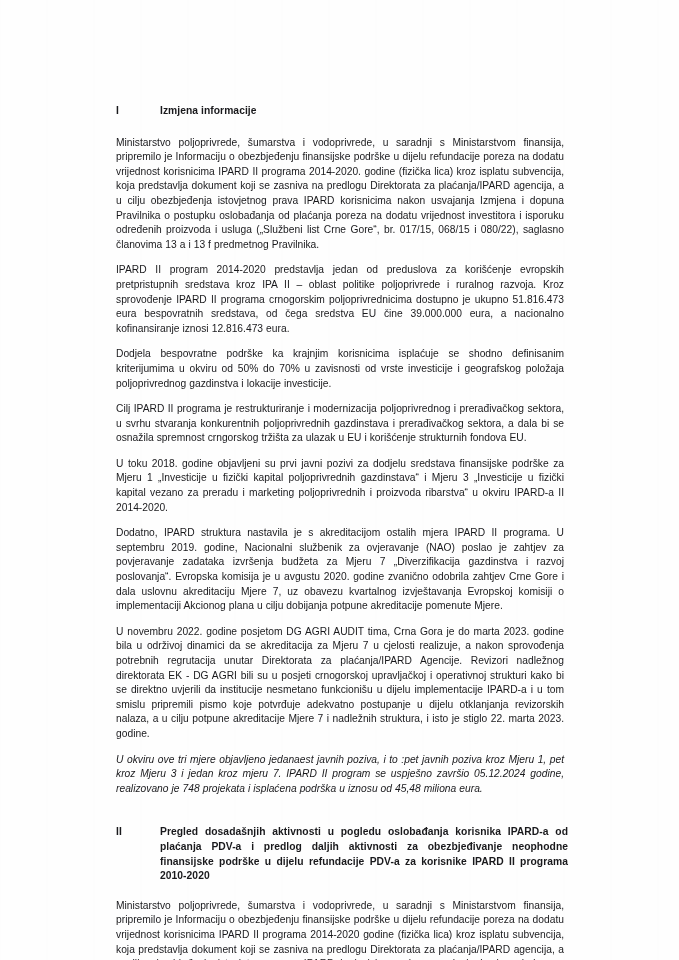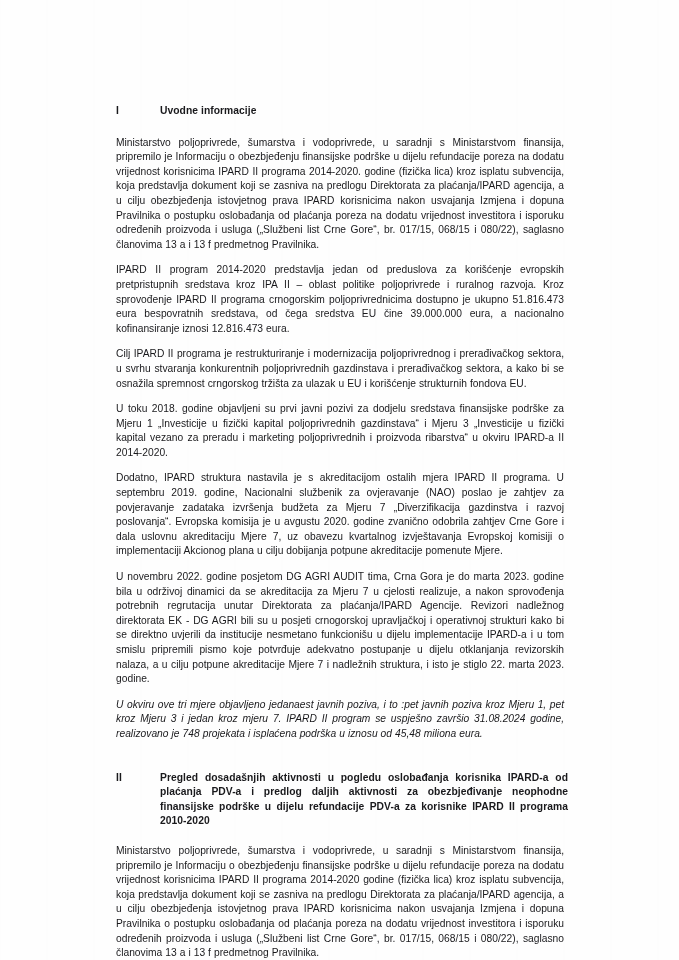--- a/index.html
+++ b/index.html
@@ -83,30 +83,31 @@
 </style>
 </head>
 <body>
 
 <div class="page">
 
   <div class="content">
 
     <div class="section-heading">
       <span class="numeral">I</span>
-      <span class="heading-text">Uvodne informacije</span>
+      <span class="heading-text">Izmjena informacije</span>
     </div>
 
     <p class="para">Ministarstvo poljoprivrede, šumarstva i vodoprivrede, u saradnji s Ministarstvom finansija, pripremilo je Informaciju o obezbjeđenju finansijske podrške u dijelu refundacije poreza na dodatu vrijednost korisnicima IPARD II programa 2014-2020. godine (fizička lica) kroz isplatu subvencija, koja predstavlja dokument koji se zasniva na predlogu Direktorata za plaćanja/IPARD agencija, a u cilju obezbjeđenja istovjetnog prava IPARD korisnicima nakon usvajanja Izmjena i dopuna Pravilnika o postupku oslobađanja od plaćanja poreza na dodatu vrijednost investitora i isporuku određenih proizvoda i usluga („Službeni list Crne Gore“, br. 017/15, 068/15 i 080/22), saglasno članovima 13 a i 13 f predmetnog Pravilnika.</p>
     <p class="para">IPARD II program 2014-2020 predstavlja jedan od preduslova za korišćenje evropskih pretpristupnih sredstava kroz IPA II – oblast politike poljoprivrede i ruralnog razvoja. Kroz sprovođenje IPARD II programa crnogorskim poljoprivrednicima dostupno je ukupno 51.816.473 eura bespovratnih sredstava, od čega sredstva EU čine 39.000.000 eura, a nacionalno kofinansiranje iznosi 12.816.473 eura.</p>
-    <p class="para">Cilj IPARD II programa je restrukturiranje i modernizacija poljoprivrednog i prerađivačkog sektora, u svrhu stvaranja konkurentnih poljoprivrednih gazdinstava i prerađivačkog sektora, a kako bi se osnažila spremnost crngorskog tržišta za ulazak u EU i korišćenje strukturnih fondova EU.</p>
+    <p class="para">Dodjela bespovratne podrške ka krajnjim korisnicima isplaćuje se shodno definisanim kriterijumima u okviru od 50% do 70% u zavisnosti od vrste investicije i geografskog položaja poljoprivrednog gazdinstva i lokacije investicije.</p>
+    <p class="para">Cilj IPARD II programa je restrukturiranje i modernizacija poljoprivrednog i prerađivačkog sektora, u svrhu stvaranja konkurentnih poljoprivrednih gazdinstava i prerađivačkog sektora, a dala bi se osnažila spremnost crngorskog tržišta za ulazak u EU i korišćenje strukturnih fondova EU.</p>
     <p class="para">U toku 2018. godine objavljeni su prvi javni pozivi za dodjelu sredstava finansijske podrške za Mjeru 1 „Investicije u fizički kapital poljoprivrednih gazdinstava“ i Mjeru 3 „Investicije u fizički kapital vezano za preradu i marketing poljoprivrednih i proizvoda ribarstva“ u okviru IPARD-a II 2014-2020.</p>
     <p class="para">Dodatno, IPARD struktura nastavila je s akreditacijom ostalih mjera IPARD II programa. U septembru 2019. godine, Nacionalni službenik za ovjeravanje (NAO) poslao je zahtjev za povjeravanje zadataka izvršenja budžeta za Mjeru 7 „Diverzifikacija gazdinstva i razvoj poslovanja“. Evropska komisija je u avgustu 2020. godine zvanično odobrila zahtjev Crne Gore i dala uslovnu akreditaciju Mjere 7, uz obavezu kvartalnog izvještavanja Evropskoj komisiji o implementaciji Akcionog plana u cilju dobijanja potpune akreditacije pomenute Mjere.</p>
     <p class="para">U novembru 2022. godine posjetom DG AGRI AUDIT tima, Crna Gora je do marta 2023. godine bila u održivoj dinamici da se akreditacija za Mjeru 7 u cjelosti realizuje, a nakon sprovođenja potrebnih regrutacija unutar Direktorata za plaćanja/IPARD Agencije. Revizori nadležnog direktorata EK - DG AGRI bili su u posjeti crnogorskoj upravljačkoj i operativnoj strukturi kako bi se direktno uvjerili da institucije nesmetano funkcionišu u dijelu implementacije IPARD-a i u tom smislu pripremili pismo koje potvrđuje adekvatno postupanje u dijelu otklanjanja revizorskih nalaza, a u cilju potpune akreditacije Mjere 7 i nadležnih struktura, i isto je stiglo 22. marta 2023. godine.</p>
-    <p class="para italic tight-last"> U okviru ove tri mjere objavljeno jedanaest javnih poziva, i to :pet javnih poziva kroz Mjeru 1, pet kroz Mjeru 3 i jedan kroz mjeru 7. IPARD II program se uspješno završio 31.08.2024 godine, realizovano je 748 projekata i isplaćena podrška u iznosu od 45,48 miliona eura.</p>
+    <p class="para italic tight-last"> U okviru ove tri mjere objavljeno jedanaest javnih poziva, i to :pet javnih poziva kroz Mjeru 1, pet kroz Mjeru 3 i jedan kroz mjeru 7. IPARD II program se uspješno završio 05.12.2024 godine, realizovano je 748 projekata i isplaćena podrška u iznosu od 45,48 miliona eura.</p>
 
     <div class="section-heading heading-block-2">
       <span class="numeral">II</span>
       <span class="heading-text">Pregled dosadašnjih aktivnosti u pogledu oslobađanja korisnika IPARD-a od plaćanja PDV-a i predlog daljih aktivnosti za obezbjeđivanje neophodne finansijske podrške u dijelu refundacije PDV-a za korisnike IPARD II programa 2010-2020</span>
     </div>
 
     <p class="para">Ministarstvo poljoprivrede, šumarstva i vodoprivrede, u saradnji s Ministarstvom finansija, pripremilo je Informaciju o obezbjeđenju finansijske podrške u dijelu refundacije poreza na dodatu vrijednost korisnicima IPARD II programa 2014-2020 godine (fizička lica) kroz isplatu subvencija, koja predstavlja dokument koji se zasniva na predlogu Direktorata za plaćanja/IPARD agencija, a u cilju obezbjeđenja istovjetnog prava IPARD korisnicima nakon usvajanja Izmjena i dopuna Pravilnika o postupku oslobađanja od plaćanja poreza na dodatu vrijednost investitora i isporuku određenih proizvoda i usluga („Službeni list Crne Gore“, br. 017/15, 068/15 i 080/22), saglasno članovima 13 a i 13 f predmetnog Pravilnika.</p>
 
   </div>
 

